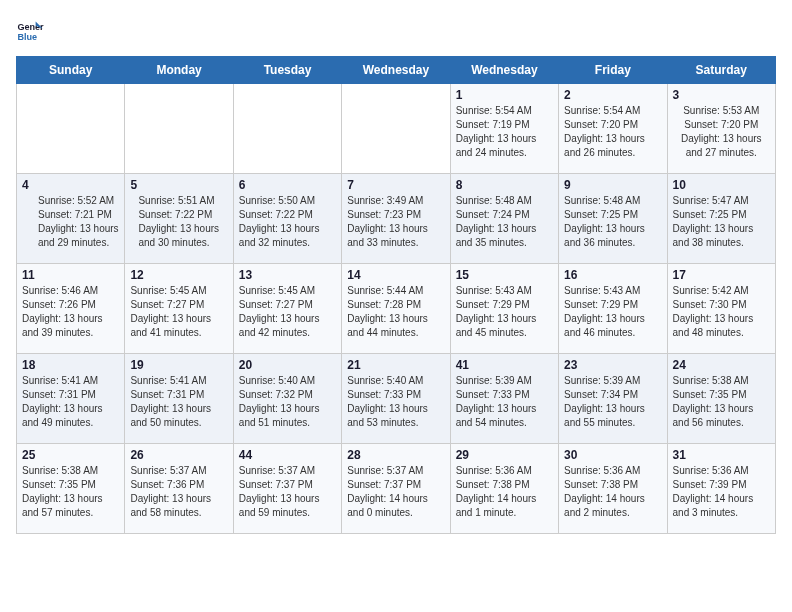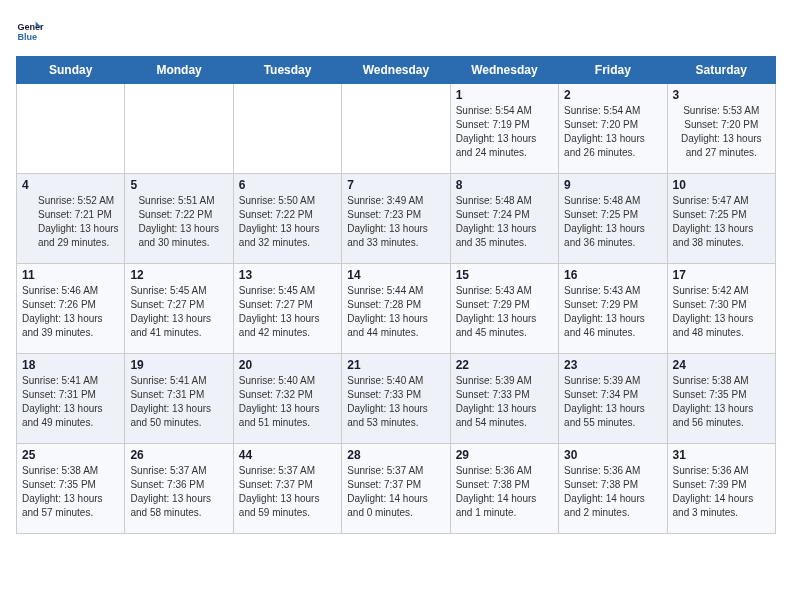--- a/index.html
+++ b/index.html
@@ -267,21 +267,21 @@
 and 51 minutes.</div>
         </td>
         <td>
           <span class="day-num">21</span>
           <div class="day-detail" style="white-space: pre-line;">Sunrise: 5:40 AM
 Sunset: 7:33 PM
 Daylight: 13 hours
 and 53 minutes.</div>
         </td>
         <td>
-          <span class="day-num">22</span>
+          <span class="day-num">41</span>
           <div class="day-detail" style="white-space: pre-line;">Sunrise: 5:39 AM
 Sunset: 7:33 PM
 Daylight: 13 hours
 and 54 minutes.</div>
         </td>
         <td>
           <span class="day-num">23</span>
           <div class="day-detail" style="white-space: pre-line;">Sunrise: 5:39 AM
 Sunset: 7:34 PM
 Daylight: 13 hours

